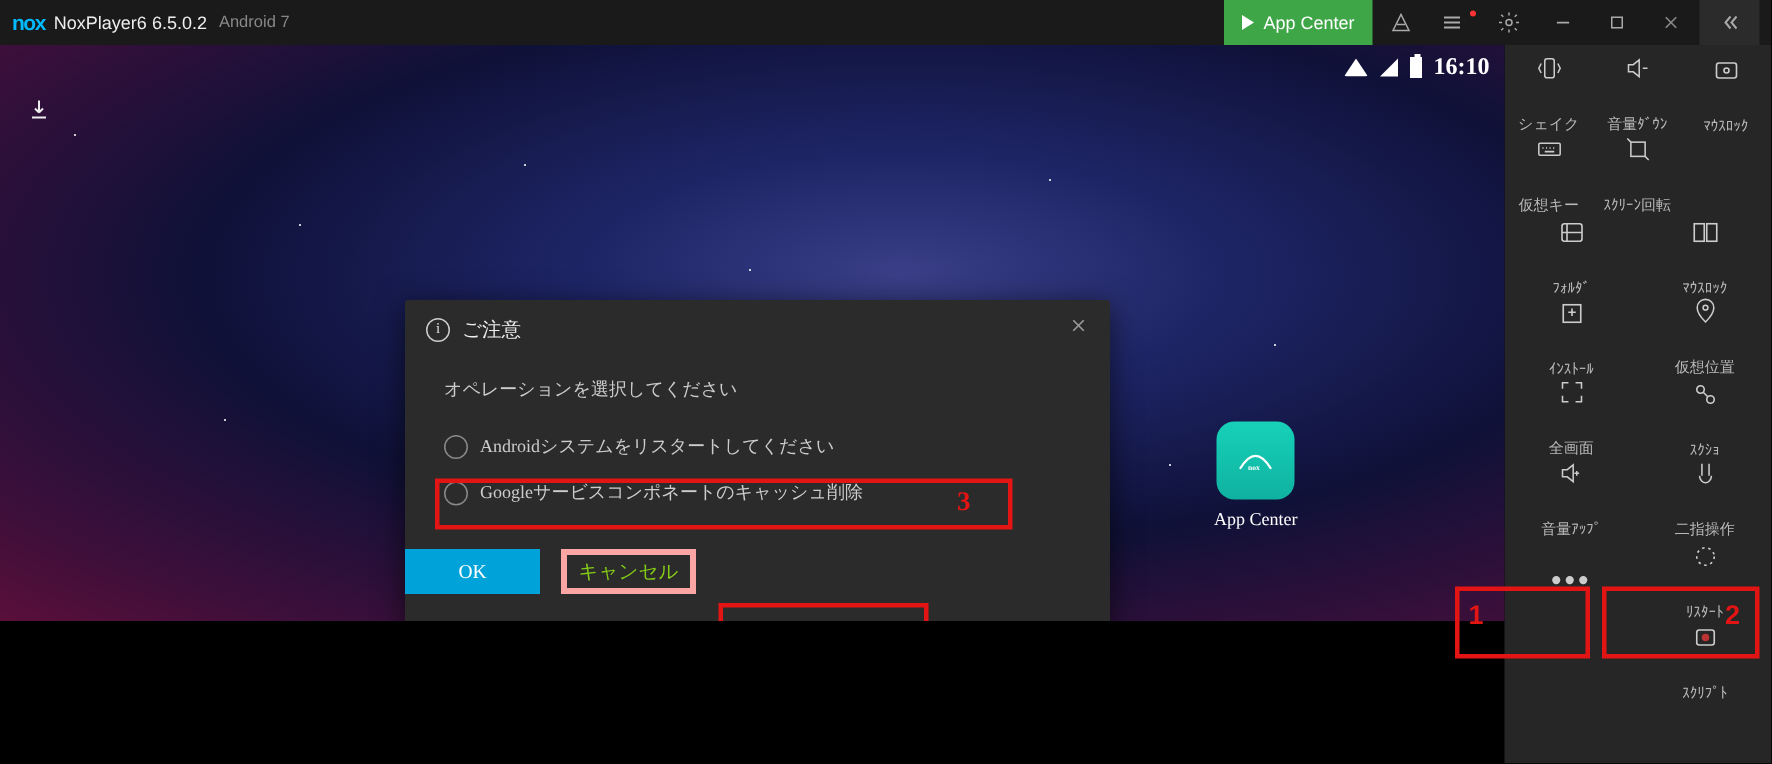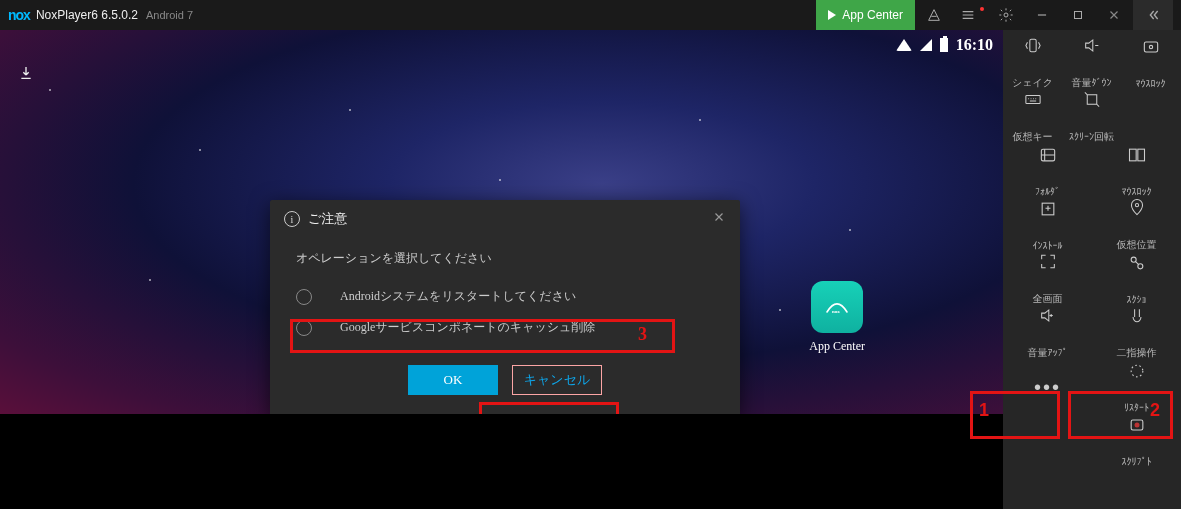--- a/index.html
+++ b/index.html
@@ -154,28 +154,28 @@
 }
 .dialog-header{
   display:flex;align-items:center;padding:10px 14px;
   border-bottom:none;
 }
 .dialog-header .info-ic{width:16px;height:16px;border:1.5px solid #ccc;border-radius:50%;display:flex;align-items:center;justify-content:center;font-size:10px;margin-right:8px;}
 .dialog-title{font-size:13px;color:#eee;}
 .dialog-close{margin-left:auto;color:#999;cursor:pointer;font-size:14px;}
 .dialog-body{padding:12px 26px 6px;}
 .prompt{font-size:12px;color:#ccc;margin-bottom:14px;}
-.radio-row{display:flex;align-items:center;gap:28px;padding:7px 0;font-size:12px;color:#ccc;cursor:pointer;}
+.radio-row{display:flex;align-items:center;gap:8px;padding:7px 0;font-size:12px;color:#ccc;cursor:pointer;}
 .radio{width:16px;height:16px;border:1.5px solid #888;border-radius:50%;display:flex;align-items:center;justify-content:center;}
 .radio.checked{border-color:#00baff;}
 .radio.checked::after{content:"";width:8px;height:8px;background:#00baff;border-radius:50%;}
-.dialog-footer{display:flex;justify-content:center;gap:14px;padding:16px 0 22px;}
+.dialog-footer{display:flex;justify-content:flex-start;gap:14px;padding:16px 0 22px;}
 .btn{width:90px;height:30px;display:flex;align-items:center;justify-content:center;font-size:13px;cursor:pointer;}
 .btn-primary{background:#00a3d9;color:#fff;}
-.btn-secondary{background:transparent;border:1px solid #fca5a5;color:#0ea5e9;}
+.btn-secondary{background:transparent;border:4px solid #fca5a5;color:#84cc16;}
 
 
 .hl{position:absolute;border:3px solid #e31414;pointer-events:none;}
 .hl-label{position:absolute;color:#e31414;font-weight:bold;font-size:18px;pointer-events:none;}
 
 
 .toolbar {
   float:left;
   width:178px;
   height:479px;

